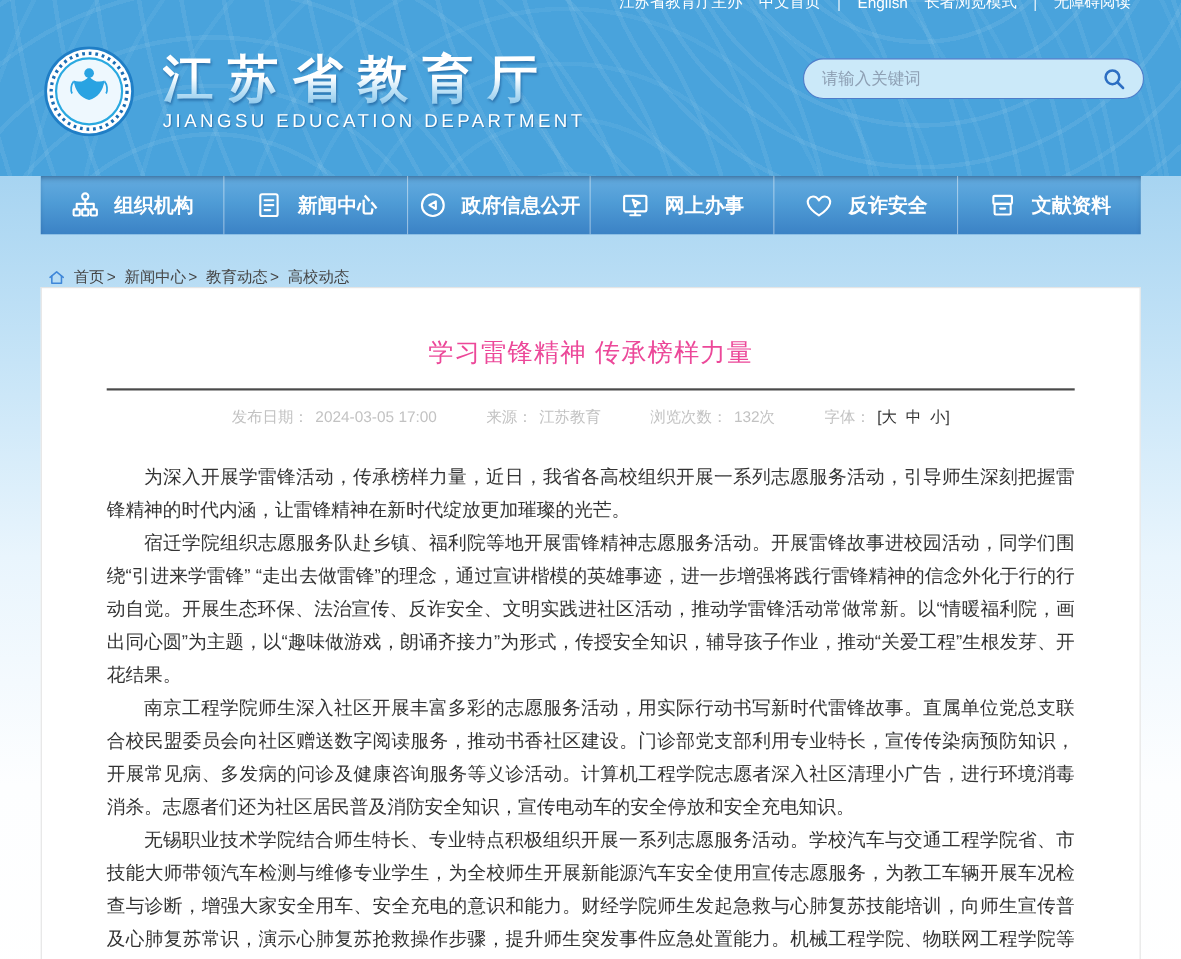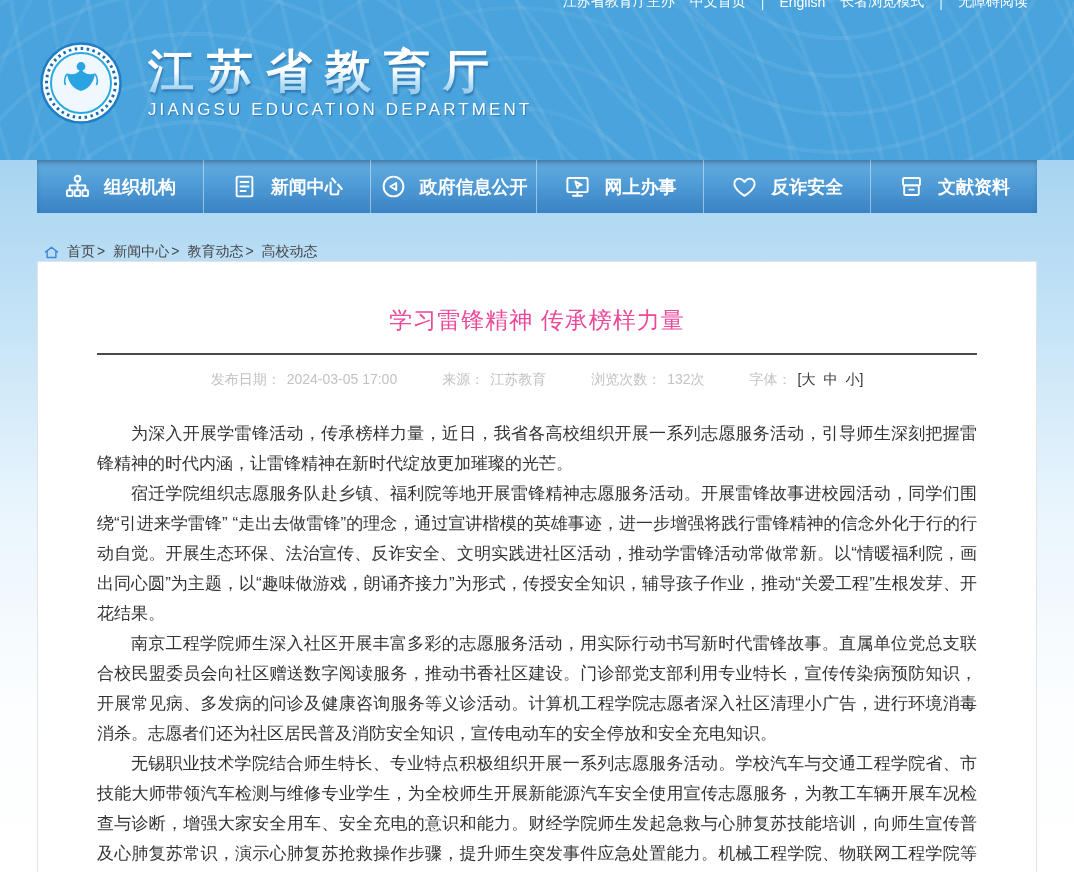--- a/index.html
+++ b/index.html
@@ -102,20 +102,29 @@
         <path d="M41 27c-3.2 5.2-9.5 6.3-14 4.2 1.2 9.8 6.5 15.6 14 17.8 7.5-2.2 12.8-8 14-17.8-4.5 2.1-10.8 1-14-4.2z" fill="#29a3e2"></path>
         <circle cx="41" cy="24.5" r="4.4" fill="#29a3e2"></circle>
         <path d="M27 32c-2.5 3-3 8-1.5 11M55 32c2.5 3 3 8 1.5 11" fill="none" stroke="#29a3e2" stroke-width="1.6"></path>
       </svg>
       <div class="brand-text">
         <div class="site-title">江苏省教育厅</div>
         <div class="site-subtitle">JIANGSU EDUCATION DEPARTMENT</div>
       </div>
     </div>
 
+    <div class="search-box">
+      <input type="text" placeholder="请输入关键词" style="">
+      <button class="search-btn">
+        <svg width="24" height="24" viewBox="0 0 24 24" fill="none" stroke="#2d6fc3" stroke-width="2.3" stroke-linecap="round">
+          <circle cx="10.3" cy="10.3" r="6.2"></circle>
+            <path d="M15 15l5 5"></path>
+        </svg>
+      </button>
+    </div>
   </div>
 
   <div class="main">
 
     <div class="nav">
         <div class="nav-item">
           <span class="nav-ico">
             <svg fill="none" stroke="#fff" stroke-width="1.7" stroke-linecap="round" stroke-linejoin="round" viewBox="0 0 24 24">
               <circle cx="12" cy="5" r="2.5"></circle>
               <path d="M12 7.5v7.7M5.1 15.2V11h13.8v4.2"></path>

